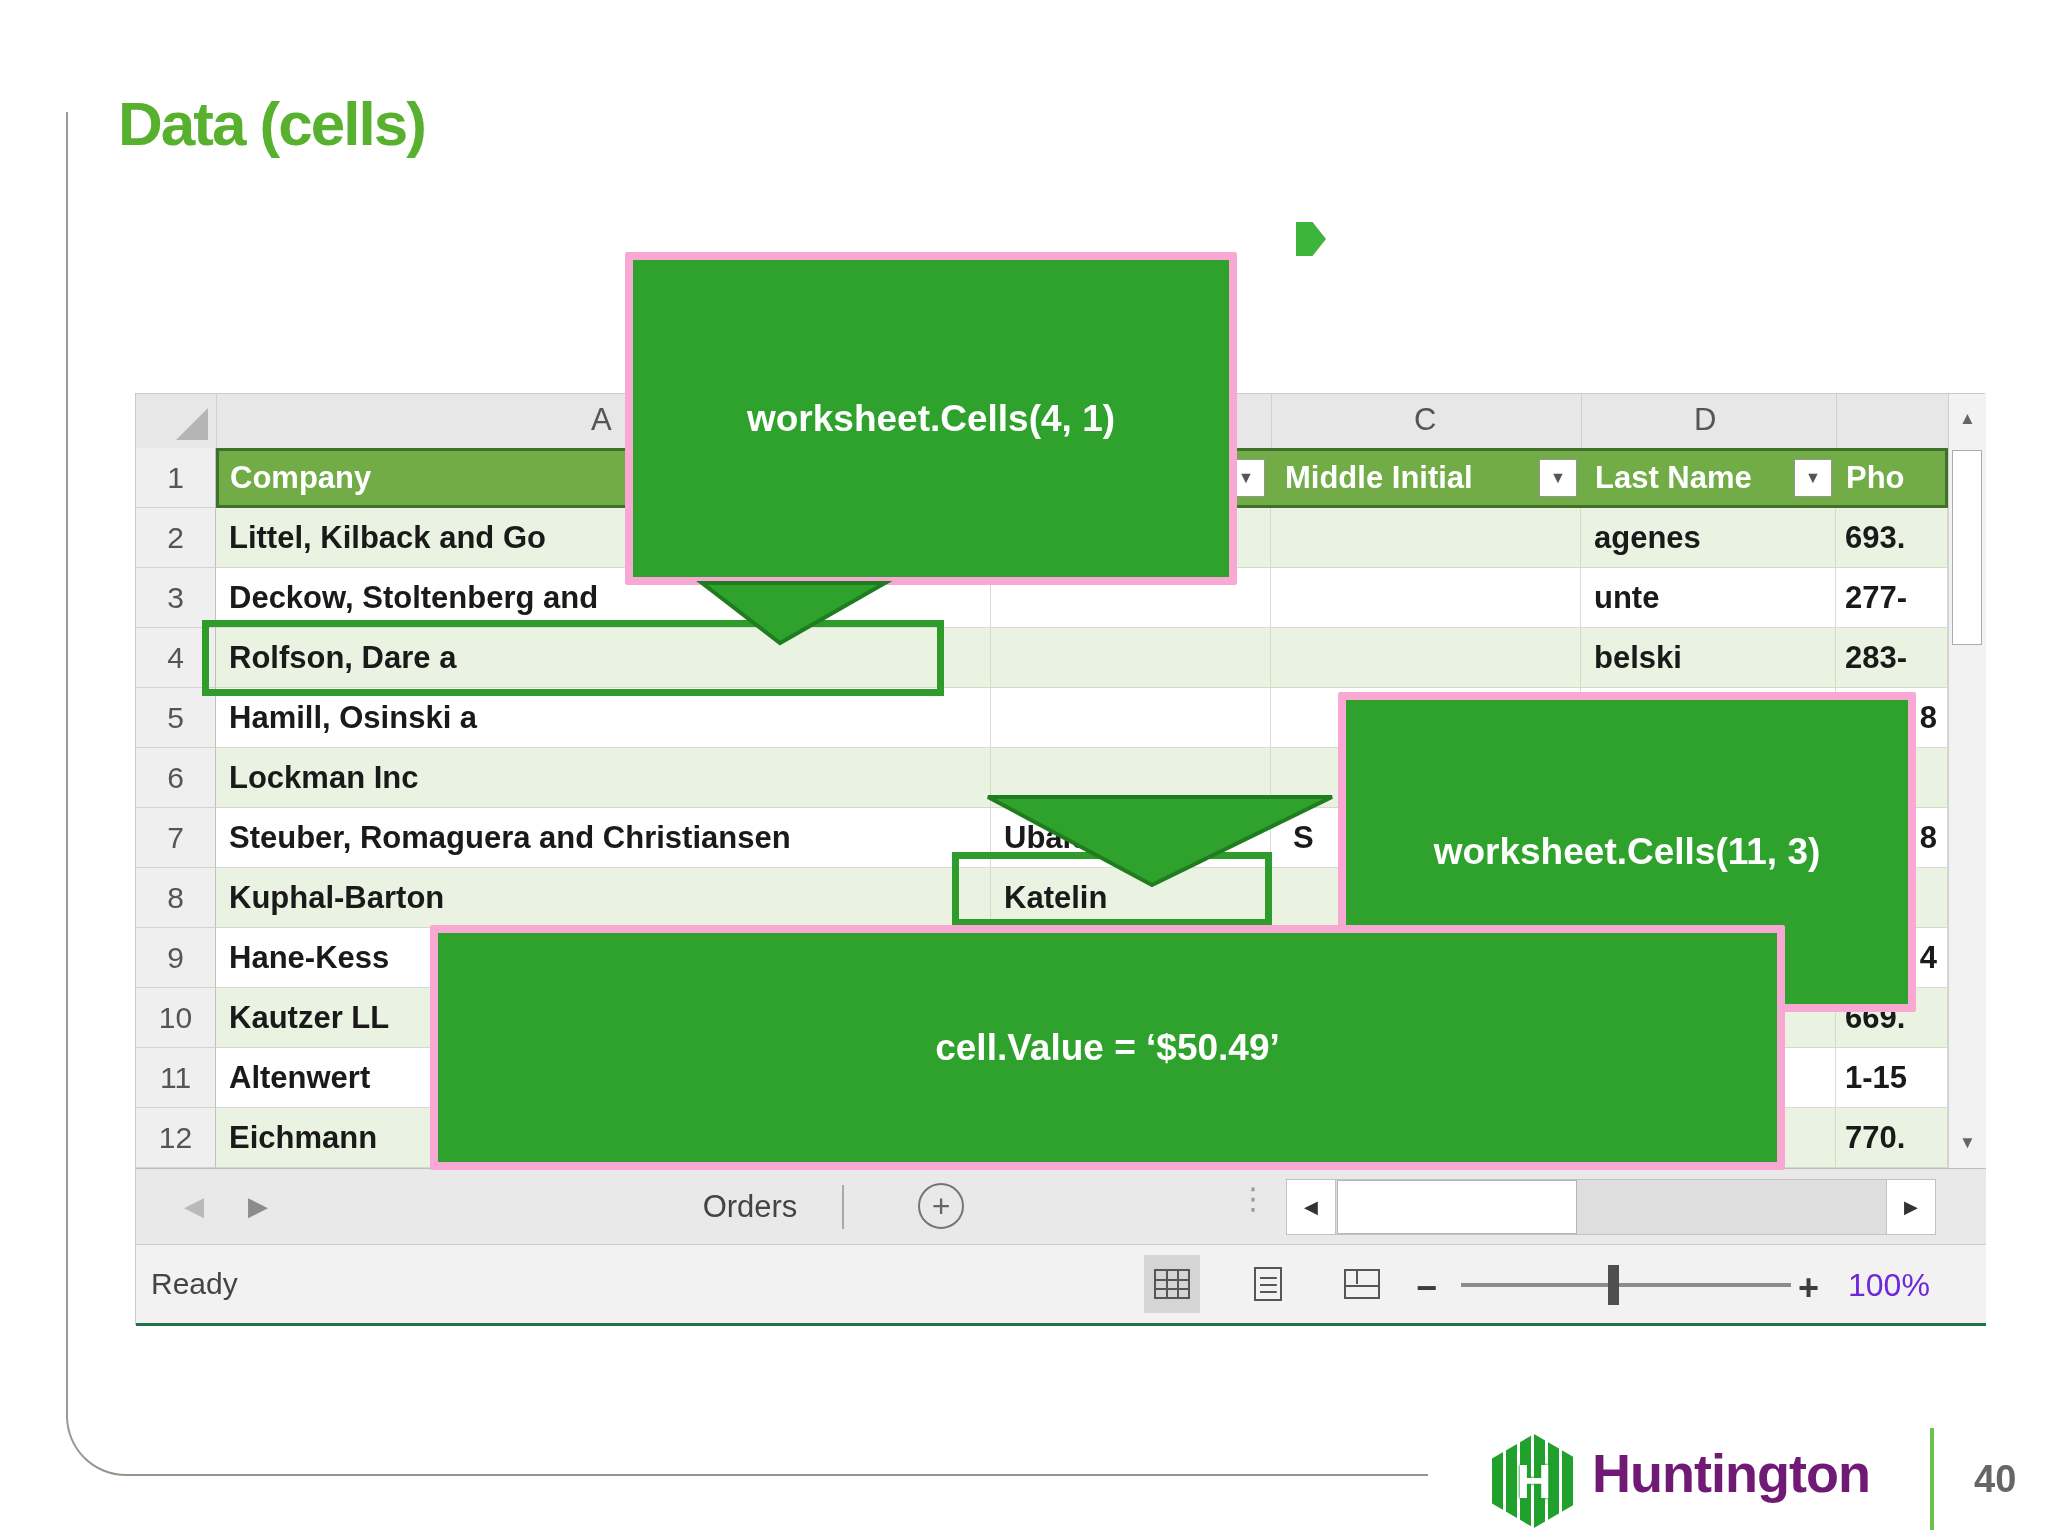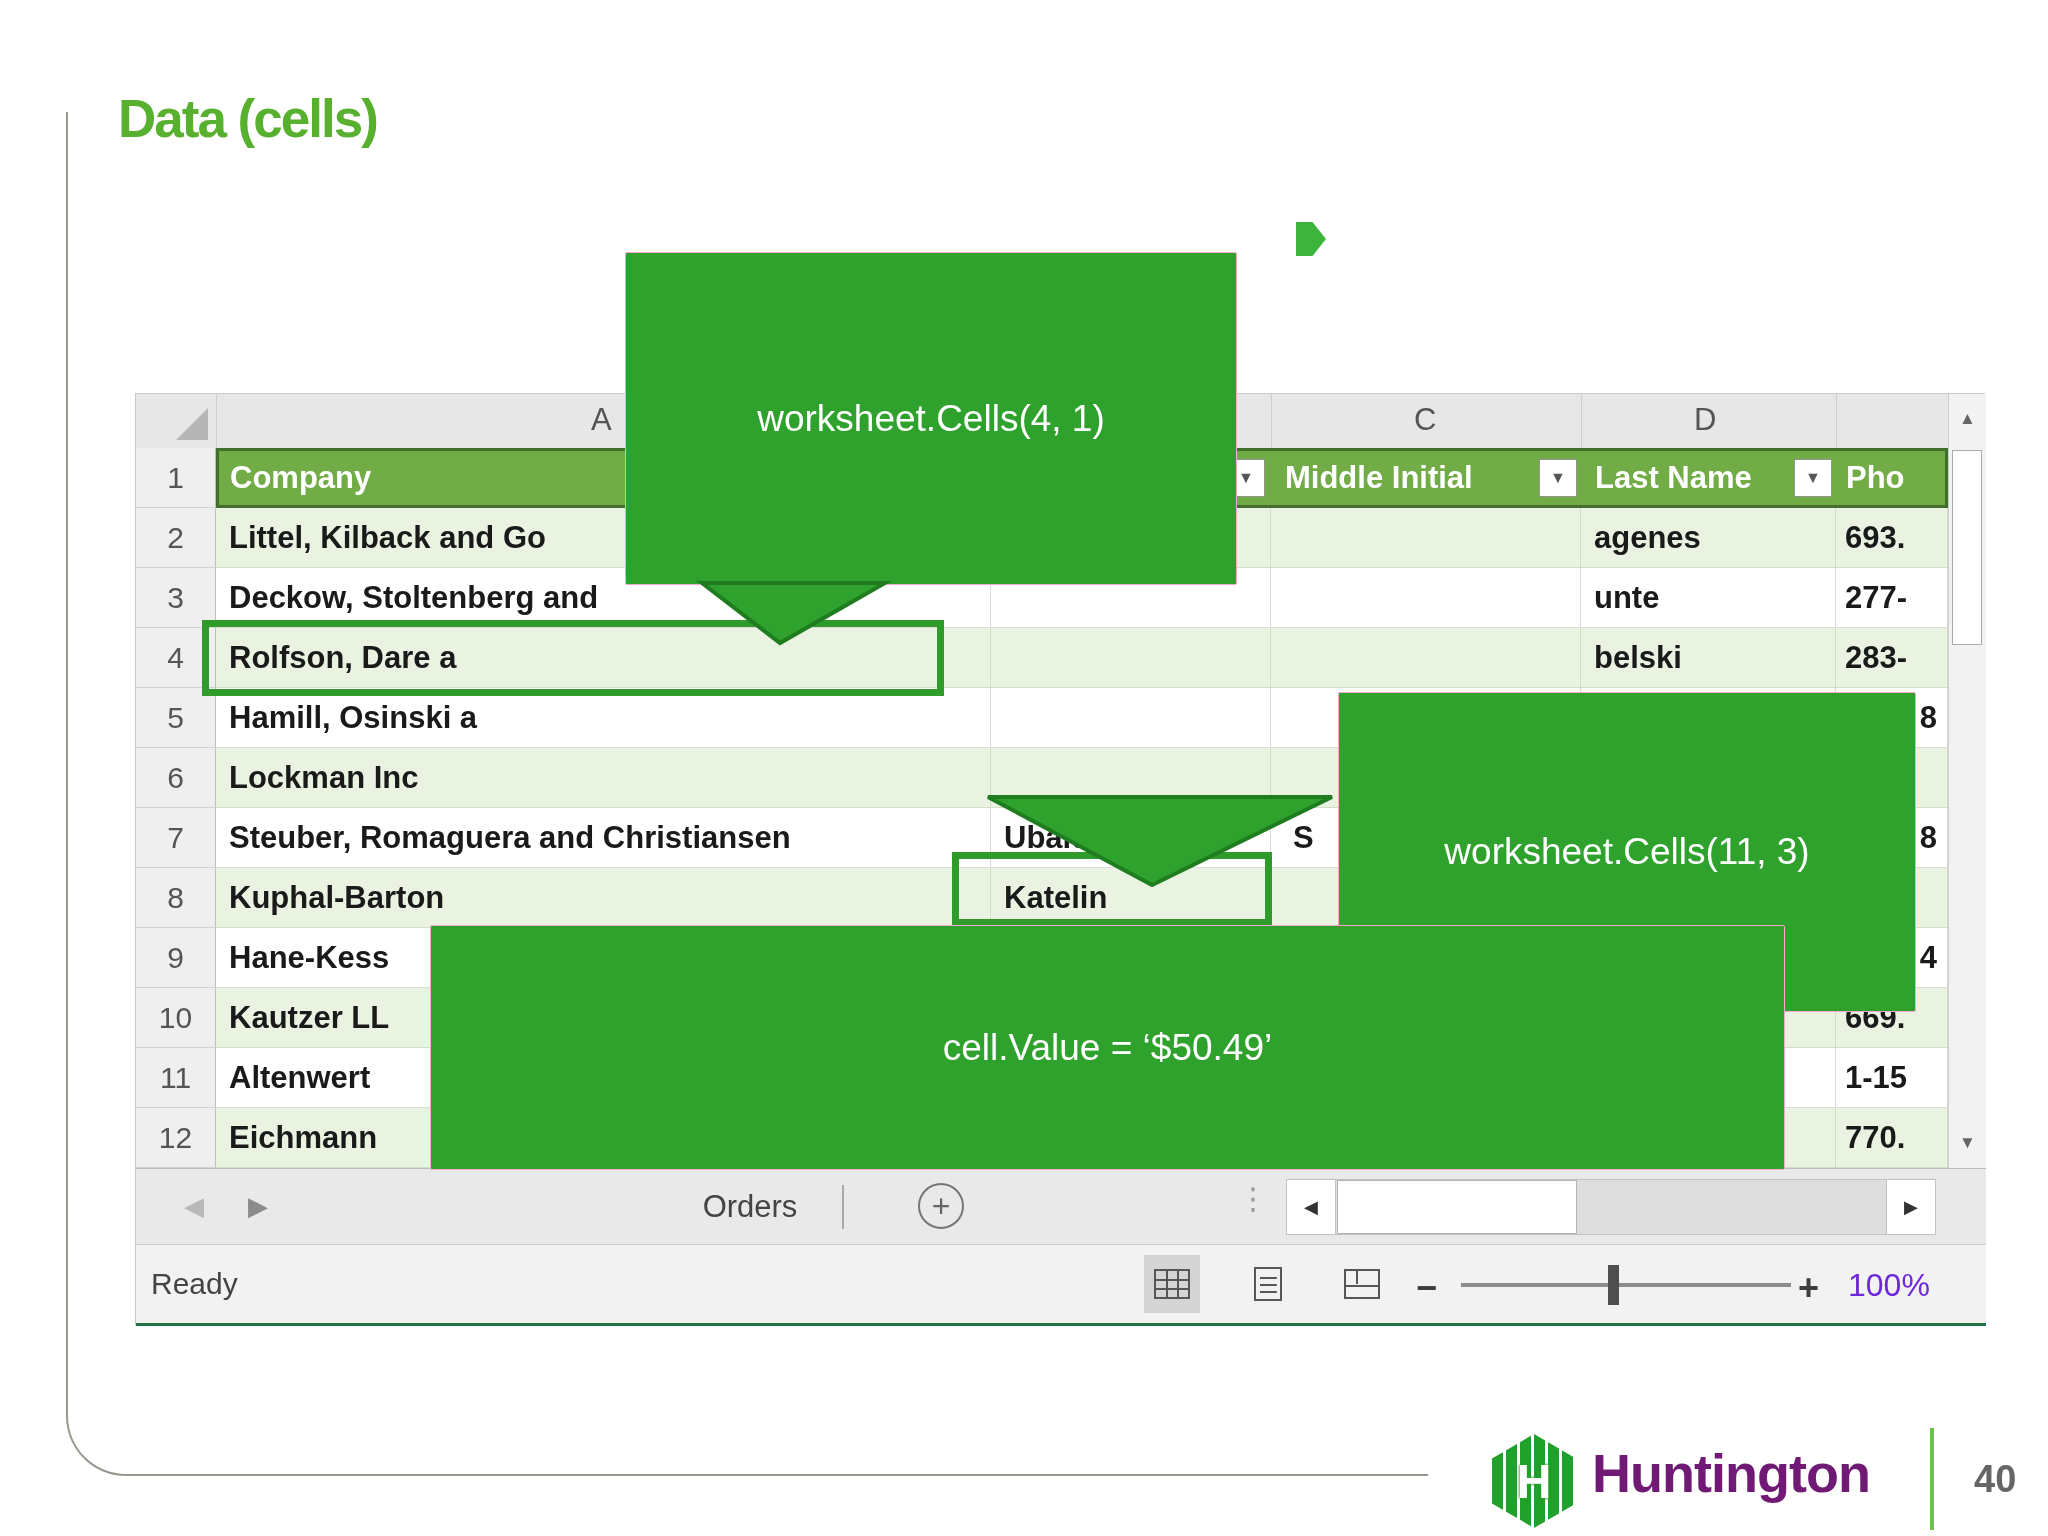--- a/index.html
+++ b/index.html
@@ -2,21 +2,21 @@
 <html><head>
 <meta charset="utf-8">
 <style>
   html,body{margin:0;padding:0;background:#fff;}
   .slide{position:relative;width:2048px;height:1536px;background:#fff;overflow:hidden;
          font-family:"Liberation Sans", sans-serif;}
   
   .frame{position:absolute;left:66px;top:112px;width:1360px;height:1362px;
          border-left:2px solid #9a9a90;border-bottom:2px solid #96968c;
          border-bottom-left-radius:60px;}
-  .title{position:absolute;left:118px;top:88px;font-size:53px;font-weight:bold;
+  .title{position:absolute;left:118px;top:88px;font-size:62px;font-weight:bold;
          color:#58b02f;letter-spacing:-2px;}
   
   .pointer{position:absolute;left:1296px;top:222px;width:30px;height:34px;background:#3db53d;
            clip-path:polygon(0 0,55% 0,100% 50%,55% 100%,0 100%);
            filter:drop-shadow(-5px 6px 3px rgba(120,120,120,.5));}
   
   .xl{position:absolute;left:135px;top:393px;width:1850px;height:932px;background:#fff;
       border:1px solid #c9c9c9;box-sizing:border-box;}
   .colstrip{position:absolute;left:0;top:0;width:1812px;height:54px;background:#e7e7e7;
             border-bottom:1px solid #cfcfcf;}
@@ -97,23 +97,23 @@
     background-image:linear-gradient(#565656,#565656),linear-gradient(#565656,#565656);
     background-size:2px 50%,100% 2px;
     background-position:10px 0,0 14px;background-repeat:no-repeat;}
   .zoomctl{position:absolute;top:22px;font-size:36px;color:#3d3d3d;font-weight:bold;}
   .zoomtrack{position:absolute;left:1325px;top:38px;width:330px;height:4px;background:#8c8c8c;}
   .zoomhandle{position:absolute;left:1472px;top:20px;width:11px;height:40px;background:#4f4f4f;}
   .zoomlabel{position:absolute;left:1712px;top:22px;font-size:32px;color:#6d28d9;}
   
   .sel-border{position:absolute;border:7px solid #2e9b2b;box-sizing:border-box;z-index:20;}
   
-  .callout{position:absolute;background:#2ea22c;border:1px solid #f9a8d4;box-sizing:border-box;
+  .callout{position:absolute;background:#2ea22c;border:8px solid #f9a8d4;box-sizing:border-box;
            display:flex;align-items:center;justify-content:center;color:#fff;font-size:37px;
-           border-radius:2px;}
+           border-radius:2px;font-weight:bold;}
   .tail{position:absolute;}
   
   .hex{position:absolute;left:1492px;top:1434px;width:84px;height:94px;background:
        repeating-linear-gradient(90deg,#1fa12b 0 11px,#ffffff 11px 14px);
        clip-path:polygon(50% 0,100% 26%,100% 74%,50% 100%,0 74%,0 26%);
        display:flex;align-items:center;justify-content:center;}
   .hex span{color:#fff;font-weight:bold;font-size:48px;text-shadow:0 0 3px #1fa12b,0 0 3px #1fa12b;}
   .brand{position:absolute;left:1592px;top:1442px;font-size:54px;font-weight:bold;color:#701a75;
          letter-spacing:-1px;}
   .brand-sep{position:absolute;left:1930px;top:1428px;width:4px;height:102px;background:#6cc24a;}

